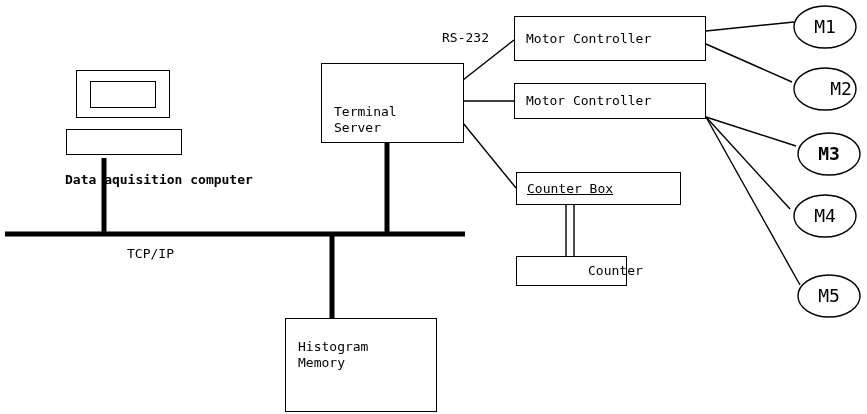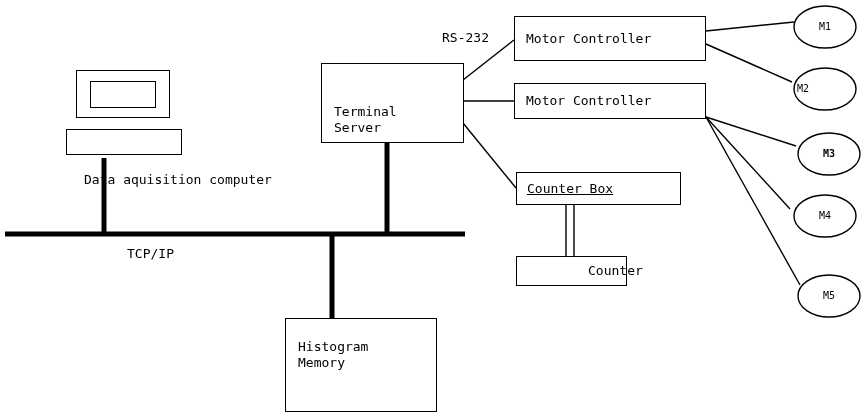--- a/index.html
+++ b/index.html
@@ -40,21 +40,21 @@
     position: absolute;
     font-family: "DejaVu Sans Mono", monospace;
     font-size: 13px;
     color: #000000;
     white-space: pre;
     line-height: 16px;
   }
   .ellipse-label {
     position: absolute;
     font-family: "DejaVu Sans Mono", monospace;
-    font-size: 10px;
+    font-size: 18px;
     color: #000000;
     text-align: center;
     line-height: 16px;
   }
   .monitor-outer {
     position: absolute;
     border: 1px solid #000000;
     background: #ffffff;
     box-sizing: border-box;
   }
@@ -105,21 +105,21 @@
     <ellipse cx="825" cy="27" rx="31" ry="21" fill="#ffffff" stroke="#000000" stroke-width="1.4"></ellipse>
     <ellipse cx="825" cy="89" rx="31" ry="21" fill="#ffffff" stroke="#000000" stroke-width="1.4"></ellipse>
     <ellipse cx="829" cy="154" rx="31" ry="21" fill="#ffffff" stroke="#000000" stroke-width="1.4"></ellipse>
     <ellipse cx="825" cy="216" rx="31" ry="21" fill="#ffffff" stroke="#000000" stroke-width="1.4"></ellipse>
     <ellipse cx="829" cy="296" rx="31" ry="21" fill="#ffffff" stroke="#000000" stroke-width="1.4"></ellipse>
   </svg>
 
   <div class="monitor-outer" style="left:76px; top:70px; width:94px; height:48px;"></div>
   <div class="monitor-inner" style="left:90px; top:81px; width:66px; height:27px;"></div>
   <div class="keyboard" style="left:66px; top:129px; width:116px; height:26px;"></div>
-  <div class="plain-label" style="left:84px; top:172px;">Data aquisition computer</div>
+  <div class="plain-label" style="left:65px; top:172px;font-weight:bold;">Data aquisition computer</div>
 
   <div class="plain-label" style="left:127px; top:246px;">TCP/IP</div>
 
   <div class="plain-label" style="left:434px; top:30px;margin-left:8px;">RS-232</div>
 
   <div class="box" style="left:321px; top:63px; width:143px; height:80px;"></div>
   <div class="box-label" style="left:334px; top:80px;margin-top:24px;"><span>Terminal
 Server</span></div>
 
   <div class="box" style="left:514px; top:16px; width:192px; height:45px;"></div>
@@ -132,18 +132,18 @@
   <div class="box-label" style="left:527px; top:181px;text-decoration:underline;">Counter Box</div>
 
   <div class="box" style="left:516px; top:256px; width:111px; height:30px;"></div>
   <div class="box-label" style="left:540px; top:263px;margin-left:48px;">Counter</div>
 
   <div class="box" style="left:285px; top:318px; width:152px; height:94px;"></div>
   <div class="box-label" style="left:298px; top:339px;"><span>Histogram
 Memory</span></div>
 
   <div class="ellipse-label" style="left:805px; top:19px; width:40px;">M1</div>
-  <div class="ellipse-label" style="left:783px; top:81px; width:40px;">M2</div>
+  <div class="ellipse-label" style="left:821px; top:81px; width:40px;">M2</div>
   <div class="ellipse-label" style="left:809px; top:146px; width:40px;font-weight:bold;">M3</div>
   <div class="ellipse-label" style="left:805px; top:208px; width:40px;">M4</div>
   <div class="ellipse-label" style="left:809px; top:288px; width:40px;">M5</div>
 
 </div>
 
 </body></html>

